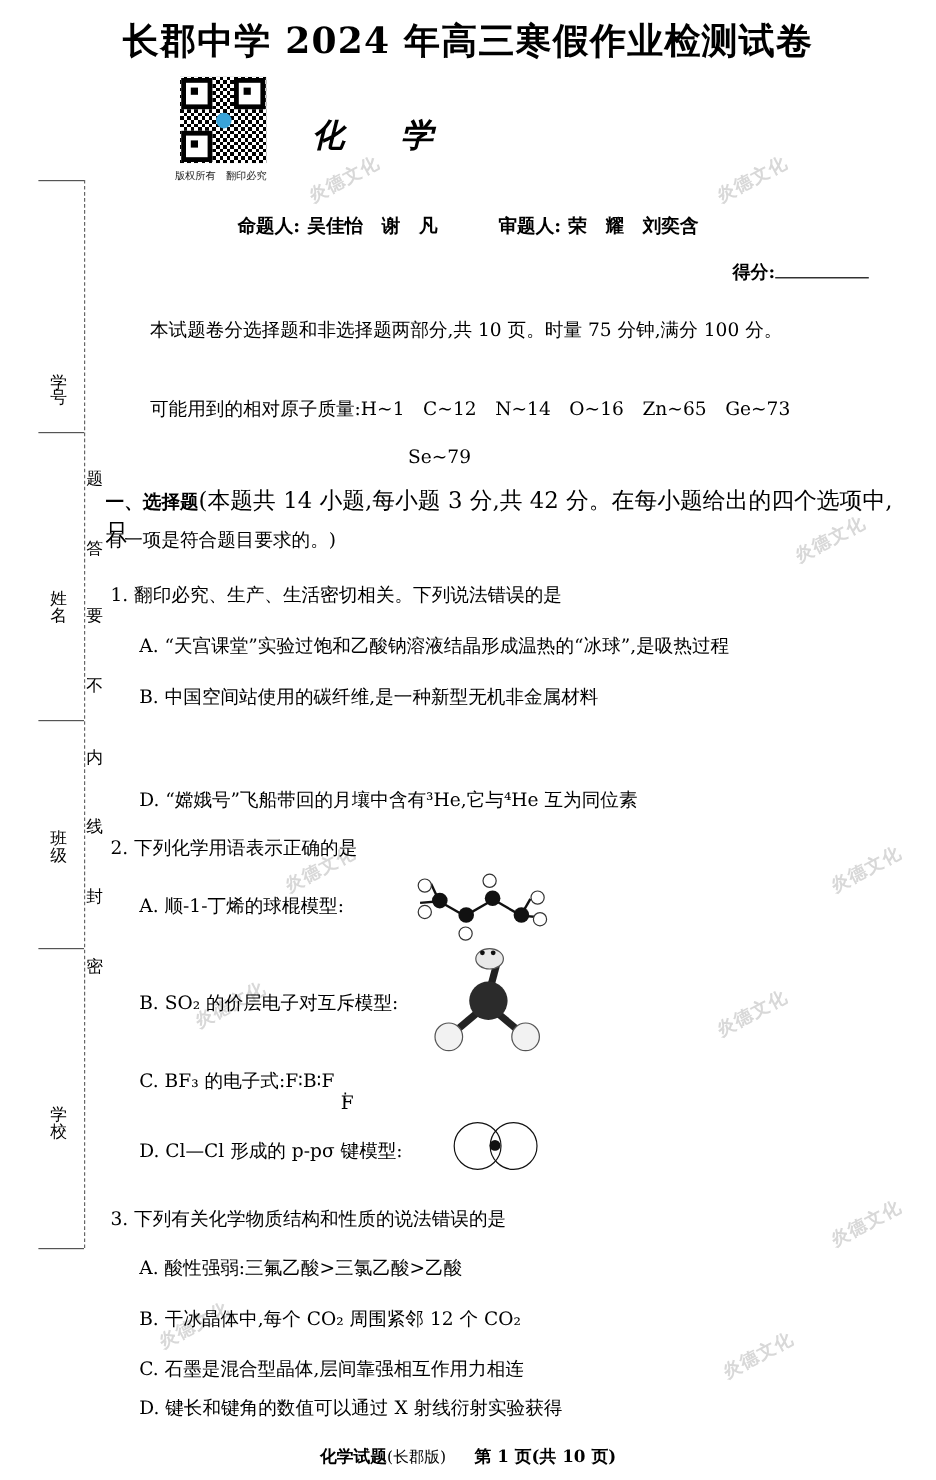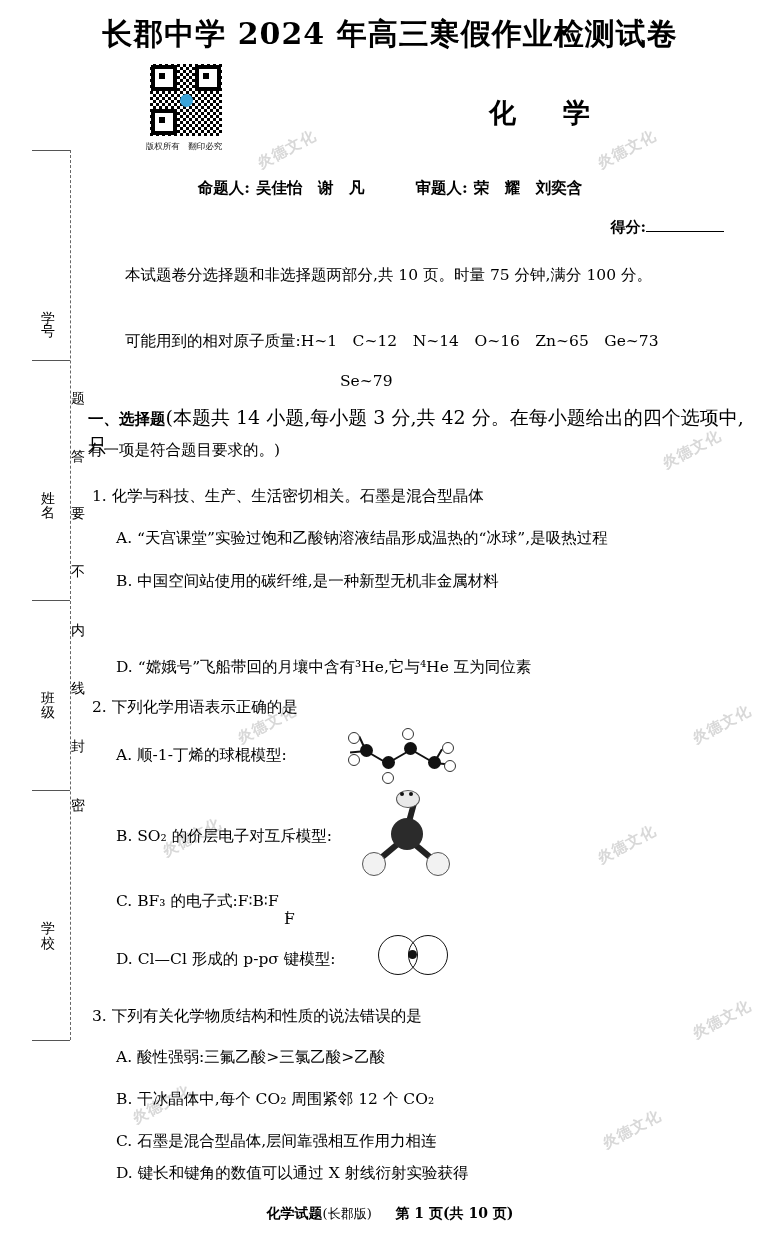--- a/index.html
+++ b/index.html
@@ -27,22 +27,22 @@
   }
   .tick{position:absolute;left:0;width:30px;border-top:1px solid #555;}
 
   
   .title{
     position:absolute;left:0;top:14px;width:780px;text-align:center;
     font-size:30px;font-weight:bold;letter-spacing:1px;
     font-family:"DejaVu Serif","Liberation Serif",serif;
   }
   .subject{
-    position:absolute;left:260px;top:95px;width:340px;text-align:right;
-    font-size:27px;font-weight:bold;letter-spacing:10px;
+    position:absolute;left:260px;top:95px;width:340px;text-align:left;
+    font-size:27px;font-weight:bold;letter-spacing:10px;font-style:italic;
   }
   .qr{
     position:absolute;left:148px;top:62px;width:72px;height:72px;
     background:
       repeating-linear-gradient(0deg,#000 0 3px,#fff 3px 6px),
       repeating-linear-gradient(90deg,#000 0 3px,#fff 3px 6px);
     background-blend-mode:difference;
     border:2px solid #fff;
   }
   .qr-inner{
@@ -144,21 +144,21 @@
   <div class="p" style="left:125px;top:328px;width:640px;">可能用到的相对原子质量:H~1　C~12　N~14　O~16　Zn~65　Ge~73</div>
   <div class="p" style="left:340px;top:356px;margin-top:12px;">Se~79</div>
 
   <div class="p sec-head" style="left:88px;top:404px;width:670px;">
     <span>一、选择题</span><span class="small">(本题共 14 小题,每小题 3 分,共 42 分。在每小题给出的四个选项中,只</span>
   </div>
   <div class="p" style="left:88px;top:437px;width:670px;">有一项是符合题目要求的。)</div>
 
   <div class="p" style="left:92px;top:483px;width:660px;">
     <span>1.</span>
-    <span>化学与科技、生产、生活密切相关。石墨是混合型晶体</span>
+    <span>翻印必究、生产、生活密切相关。下列说法错误的是</span>
   </div>
   <div class="p" style="left:116px;top:568px;width:650px;">B. 中国空间站使用的碳纤维,是一种新型无机非金属材料</div>
   <div class="p" style="left:116px;top:525px;width:650px;">A. “天宫课堂”实验过饱和乙酸钠溶液结晶形成温热的“冰球”,是吸热过程</div>
   <div class="p" style="left:116px;top:654px;width:650px;">D. “嫦娥号”飞船带回的月壤中含有³He,它与⁴He 互为同位素</div>
 
   <div class="p" style="left:92px;top:694px;width:660px;">
     <span>2.</span>
     <span>下列化学用语表示正确的是</span>
   </div>
 

